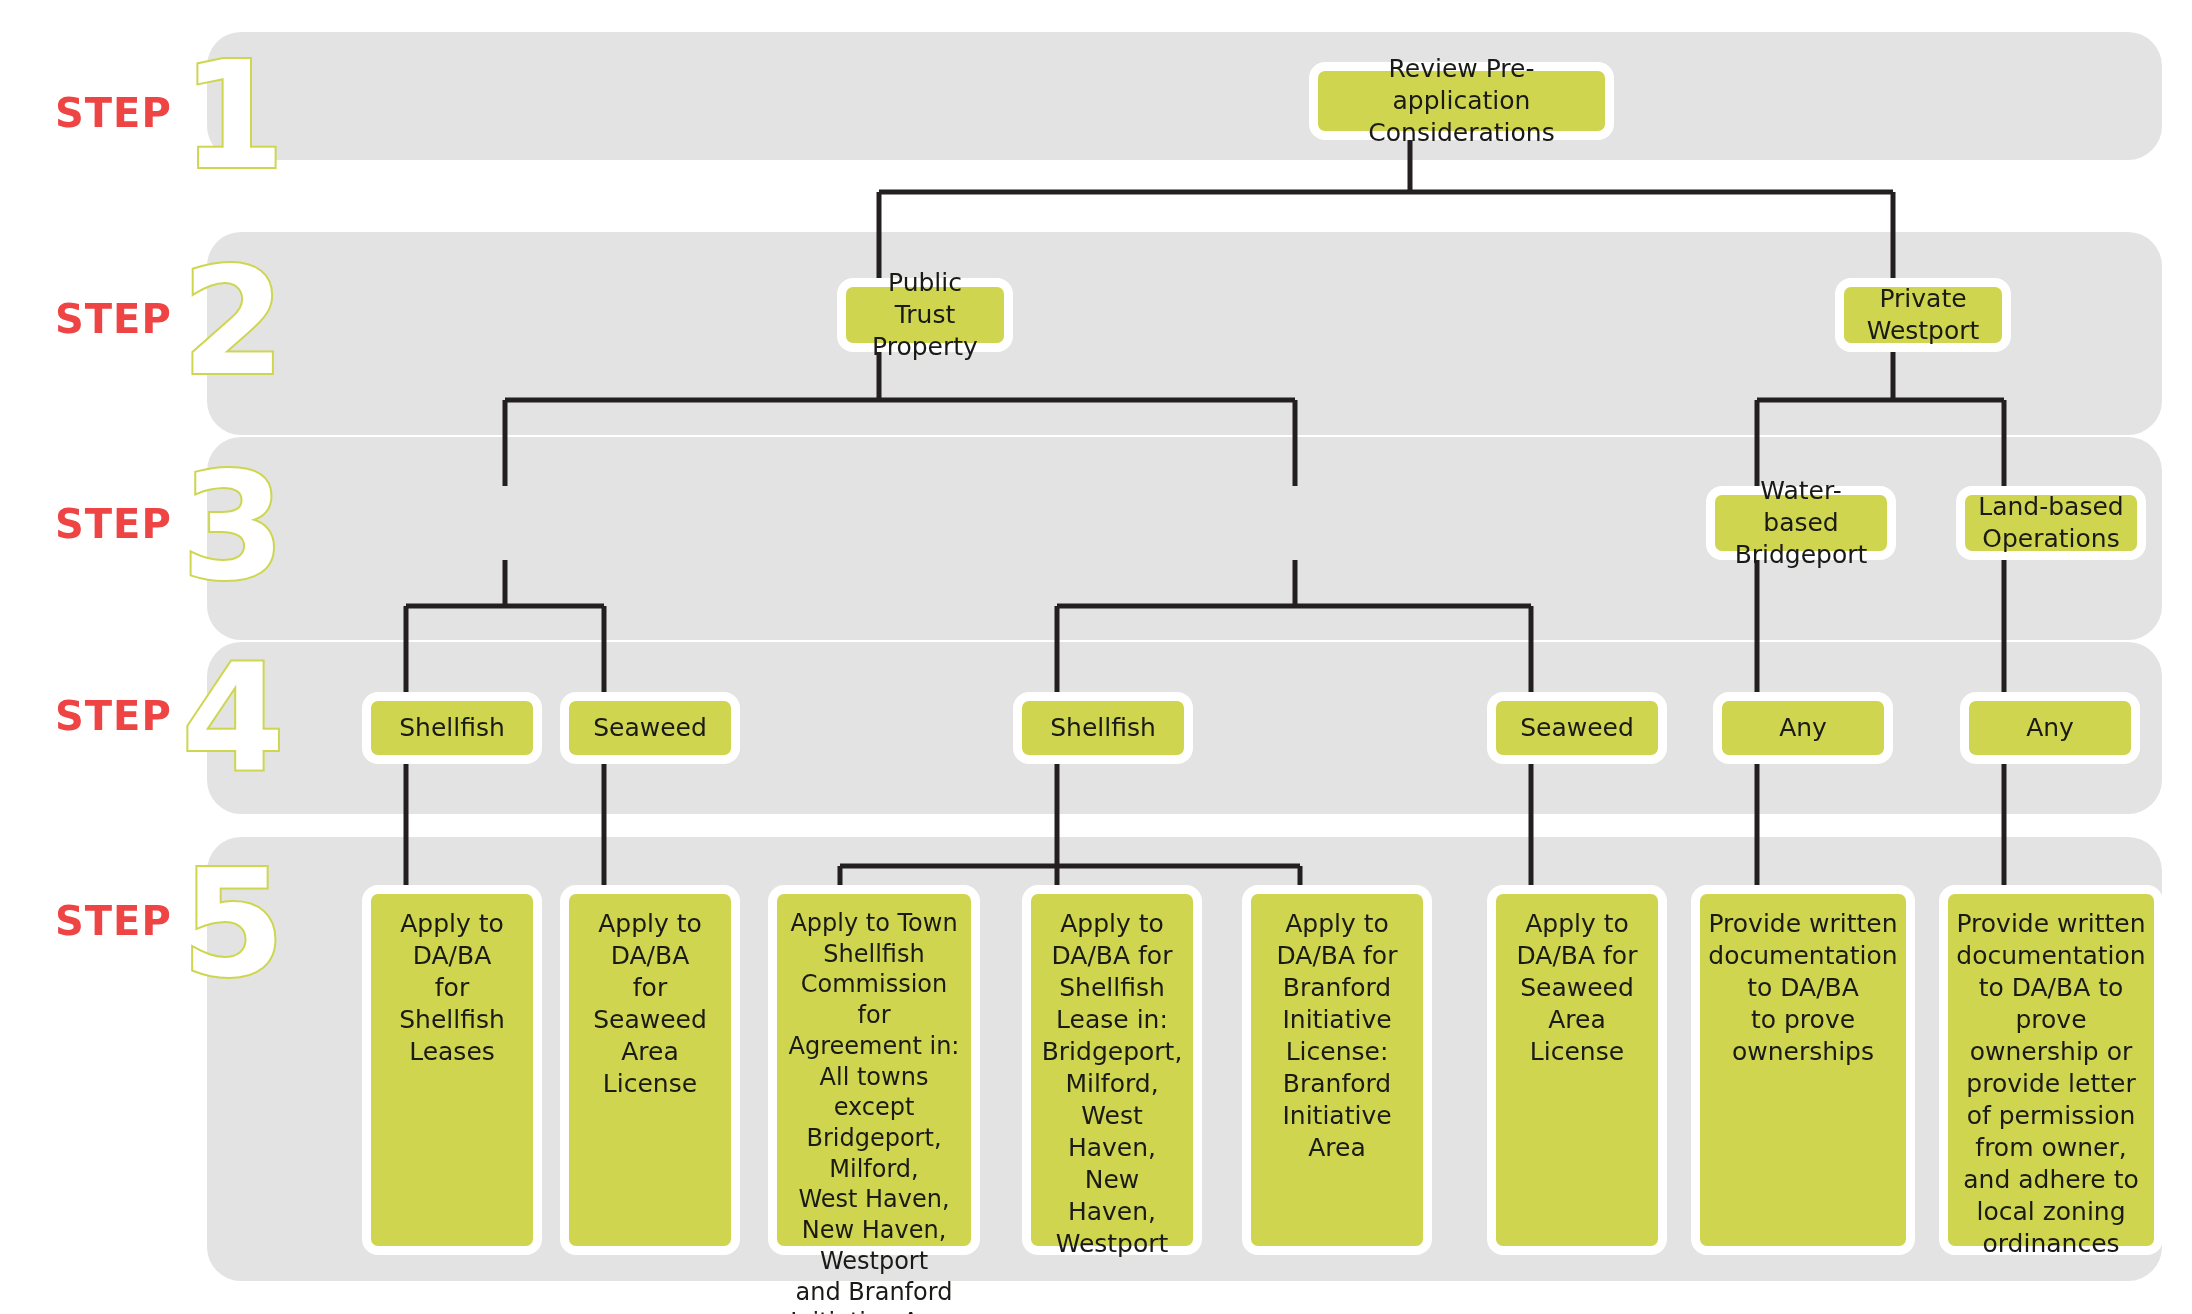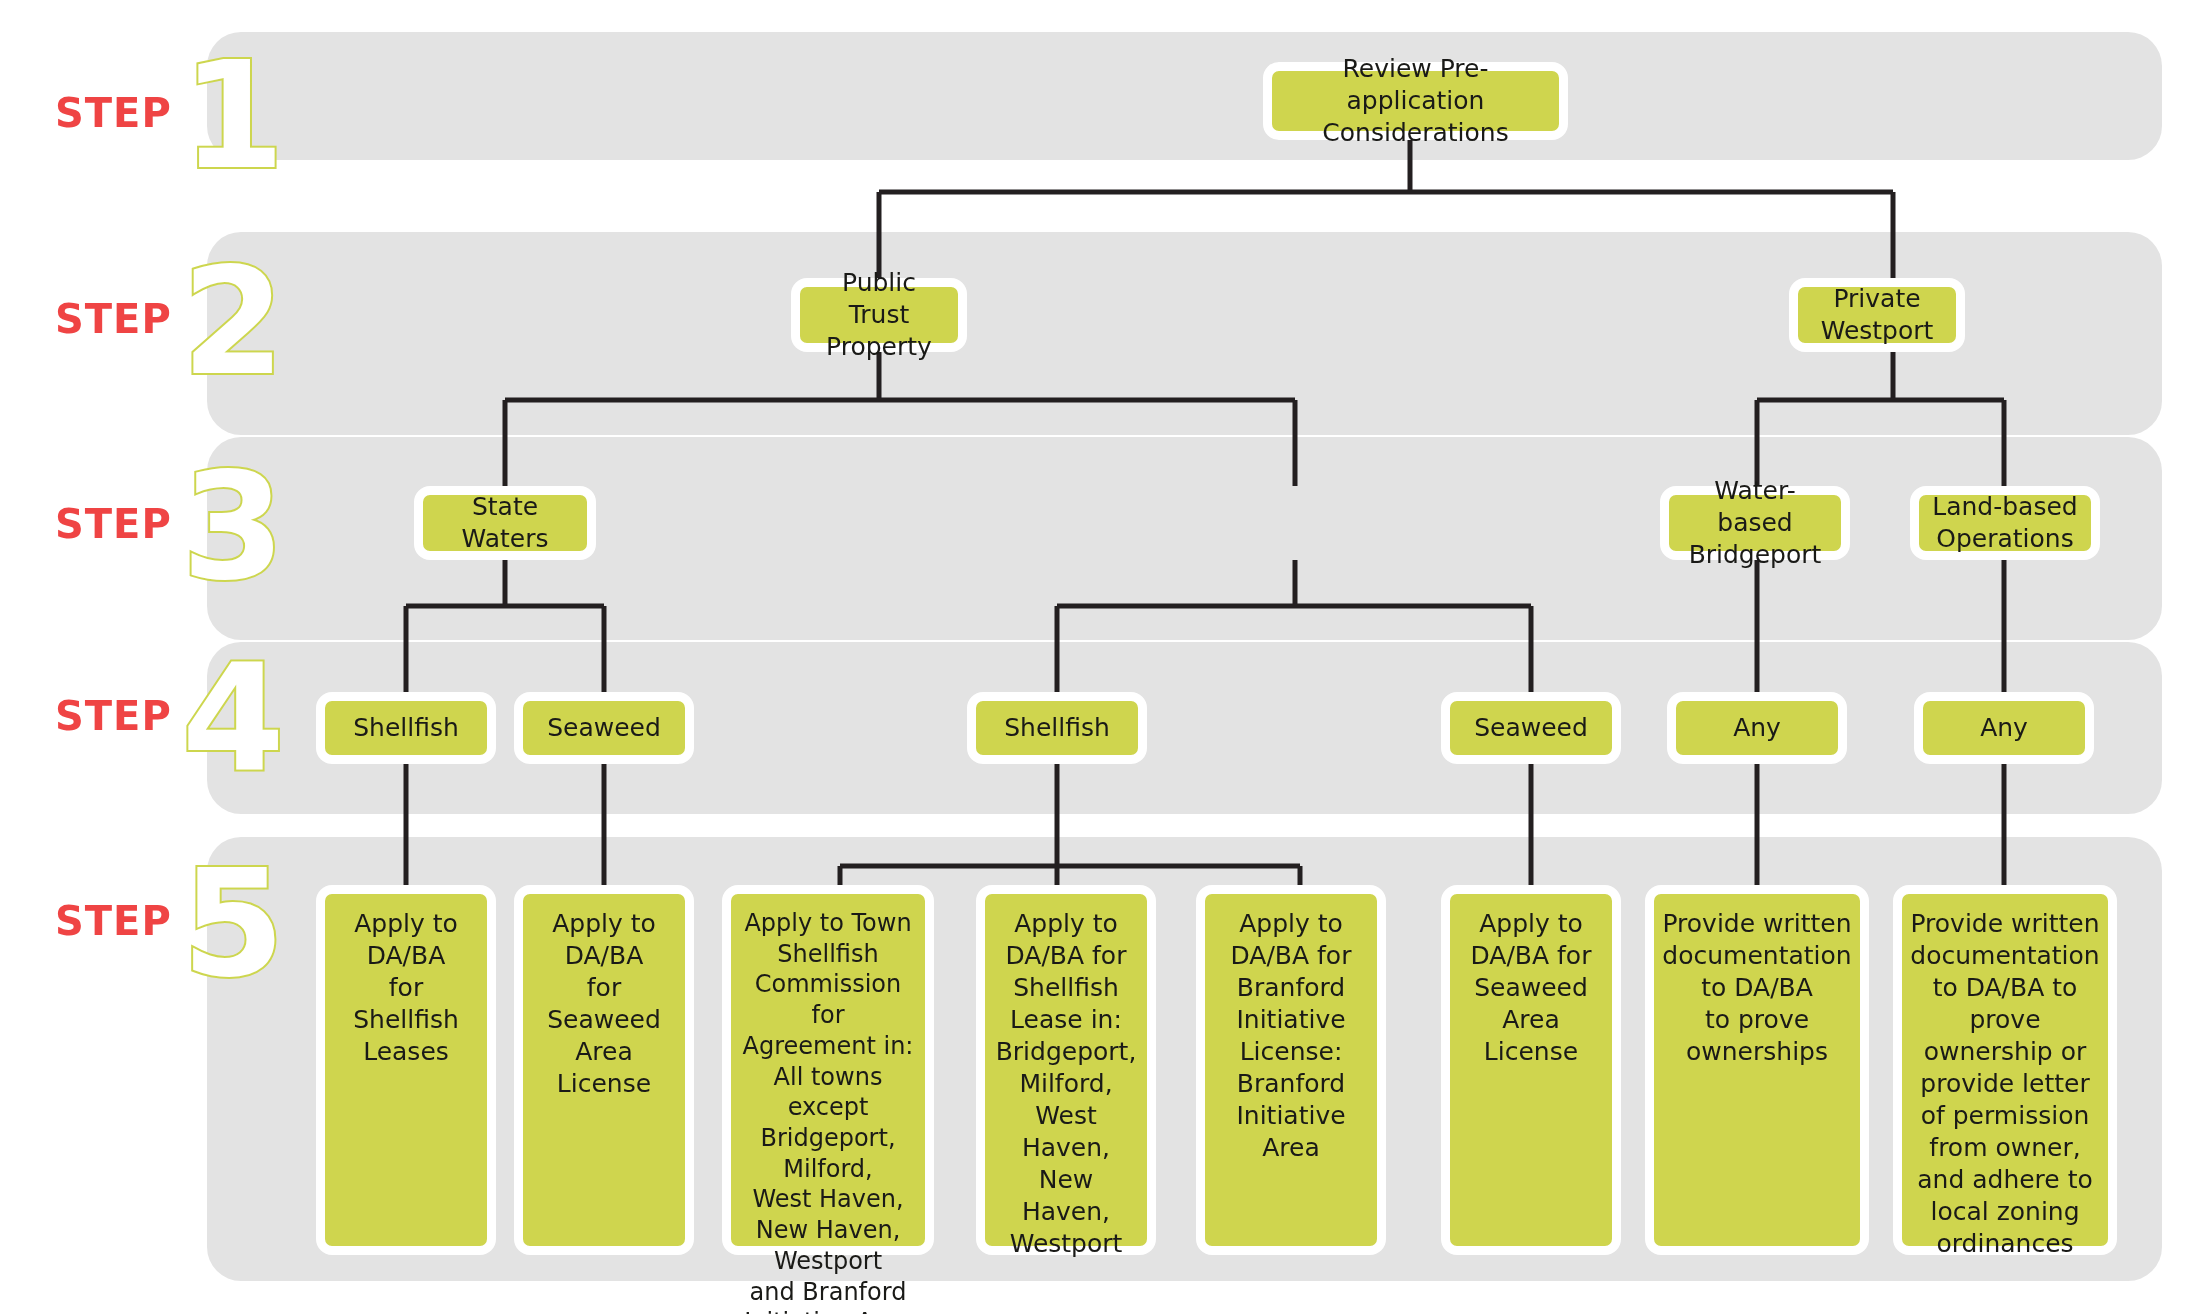--- a/index.html
+++ b/index.html
@@ -69,20 +69,21 @@
     display: flex;
     align-items: flex-start;
     justify-content: center;
     text-align: center;
     color: #1a1a17;
     font-family: "DejaVu Sans", sans-serif;
     font-size: 25px;
     line-height: 1.28;
     white-space: pre-line;
     padding: 14px 8px 8px 8px;
+    margin-left: 46px;
   }
   .node.vcenter { align-items: center; padding-top: 8px; }
   .node.small { font-size: 24px; }
 </style>
 </head>
 <body>
 
 <div id="stage">
 
   <div class="band" style="left:207px; top:32px; width:1955px; height:128px;"></div>
@@ -159,21 +160,20 @@
   </div>
 
   <div class="node vcenter" style="left:1263px; top:62px; width:305px; height:78px;">Review Pre-application
 Considerations</div>
 
   <div class="node vcenter" style="left:791px; top:278px; width:176px; height:74px;">Public Trust
 Property</div>
   <div class="node vcenter" style="left:1789px; top:278px; width:176px; height:74px;">Private
 Westport</div>
 
-  <div class="node vcenter" style="left:414px; top:486px; width:182px; height:74px;">State Waters</div>
   <div class="node vcenter" style="left:1660px; top:486px; width:190px; height:74px;">Water-based
 Bridgeport</div>
   <div class="node vcenter" style="left:1910px; top:486px; width:190px; height:74px;">Land-based
 Operations</div>
 
   <div class="node vcenter" style="left:316px; top:692px; width:180px; height:72px;">Shellfish</div>
   <div class="node vcenter" style="left:514px; top:692px; width:180px; height:72px;">Seaweed</div>
   <div class="node vcenter" style="left:967px; top:692px; width:180px; height:72px;">Shellfish</div>
   <div class="node vcenter" style="left:1441px; top:692px; width:180px; height:72px;">Seaweed</div>
   <div class="node vcenter" style="left:1667px; top:692px; width:180px; height:72px;">Any</div>

